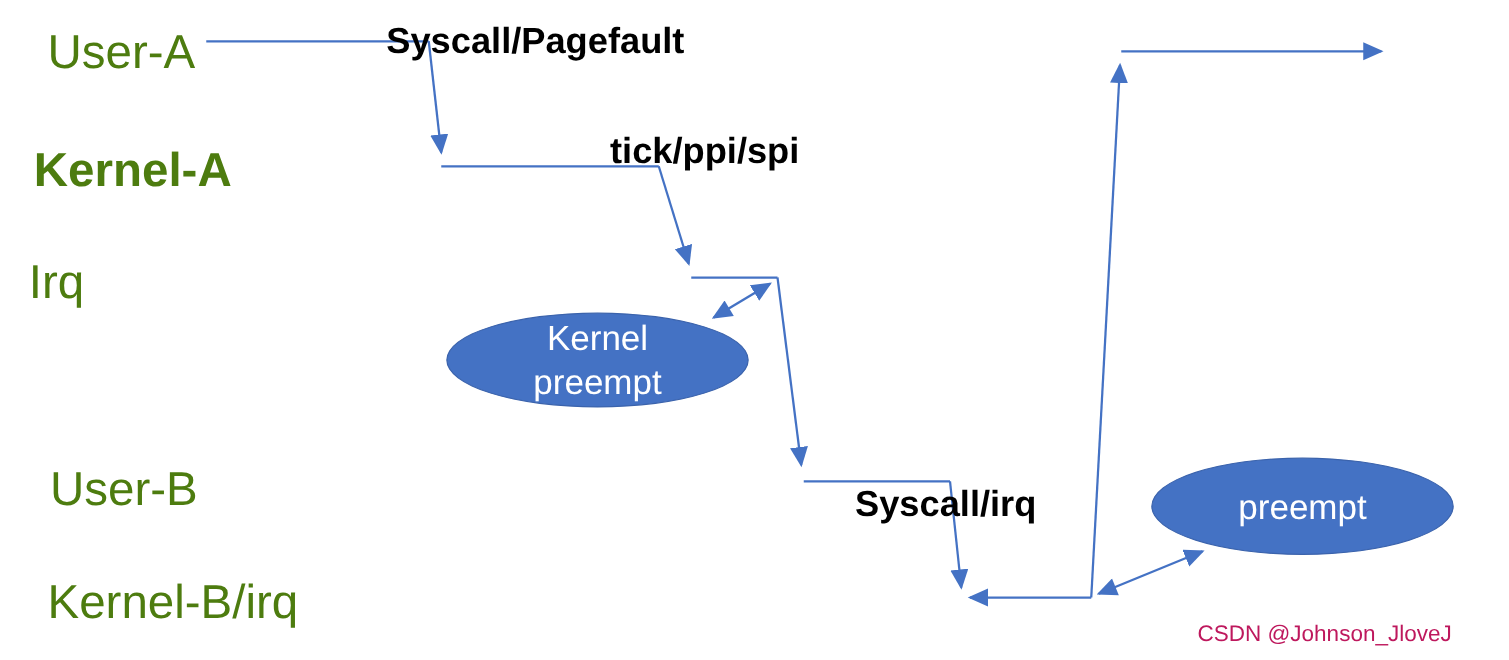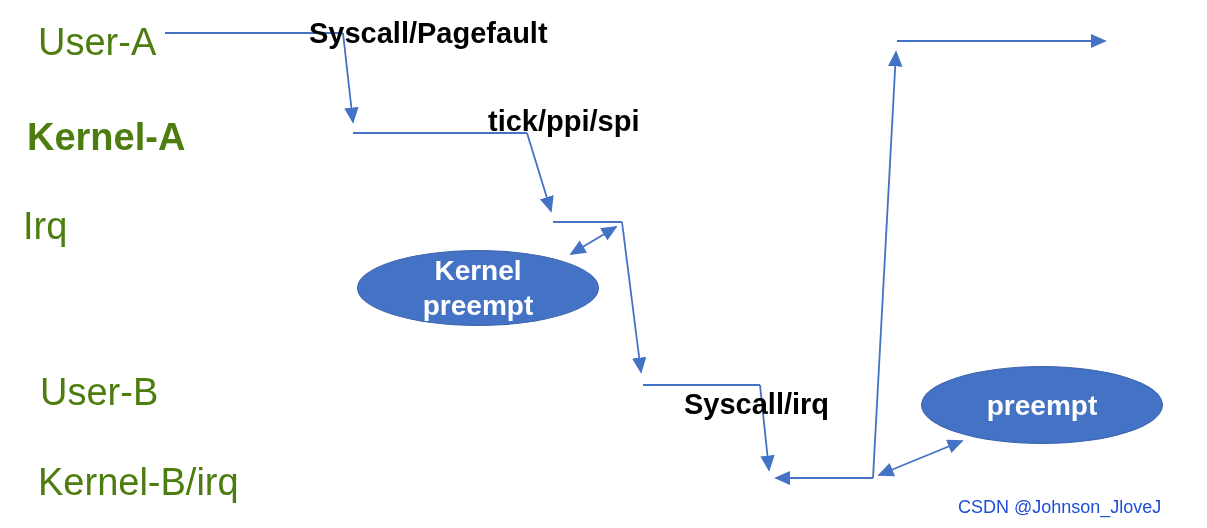--- a/index.html
+++ b/index.html
@@ -10,24 +10,24 @@
 
   .lane-label{position:absolute;color:#4d7c0f;font-size:38px;line-height:1;
               white-space:nowrap;font-family:"Liberation Sans","DejaVu Sans",sans-serif;}
   .edge-label{position:absolute;color:#000000;font-size:29px;line-height:1;
               white-space:nowrap;font-family:"Liberation Sans","DejaVu Sans",sans-serif;font-weight:bold;}
 
   .bubble{position:absolute;display:flex;align-items:center;justify-content:center;
           border-radius:50%;background:#4472C4;border:1px solid #3B63AC;
           color:#ffffff;font-size:28px;line-height:1.25;text-align:center;
           box-sizing:border-box;
-          font-family:"Liberation Sans","DejaVu Sans",sans-serif;font-weight:bold;}
+          font-family:"Liberation Sans","DejaVu Sans",sans-serif;}
   .bubble span{display:block;}
 
-  .watermark{position:absolute;color:#1d4ed8;font-size:18px;white-space:nowrap;
+  .watermark{position:absolute;color:#be185d;font-size:18px;white-space:nowrap;
              font-family:"Liberation Sans","DejaVu Sans",sans-serif;}
 </style>
 </head>
 <body>
 
 <div id="stage">
 
   <svg class="flow" viewBox="0 0 1207 528" xmlns="http://www.w3.org/2000/svg">
     <defs>
       <marker id="ah" markerWidth="10" markerHeight="10" refX="8" refY="4" orient="auto" markerUnits="strokeWidth">

